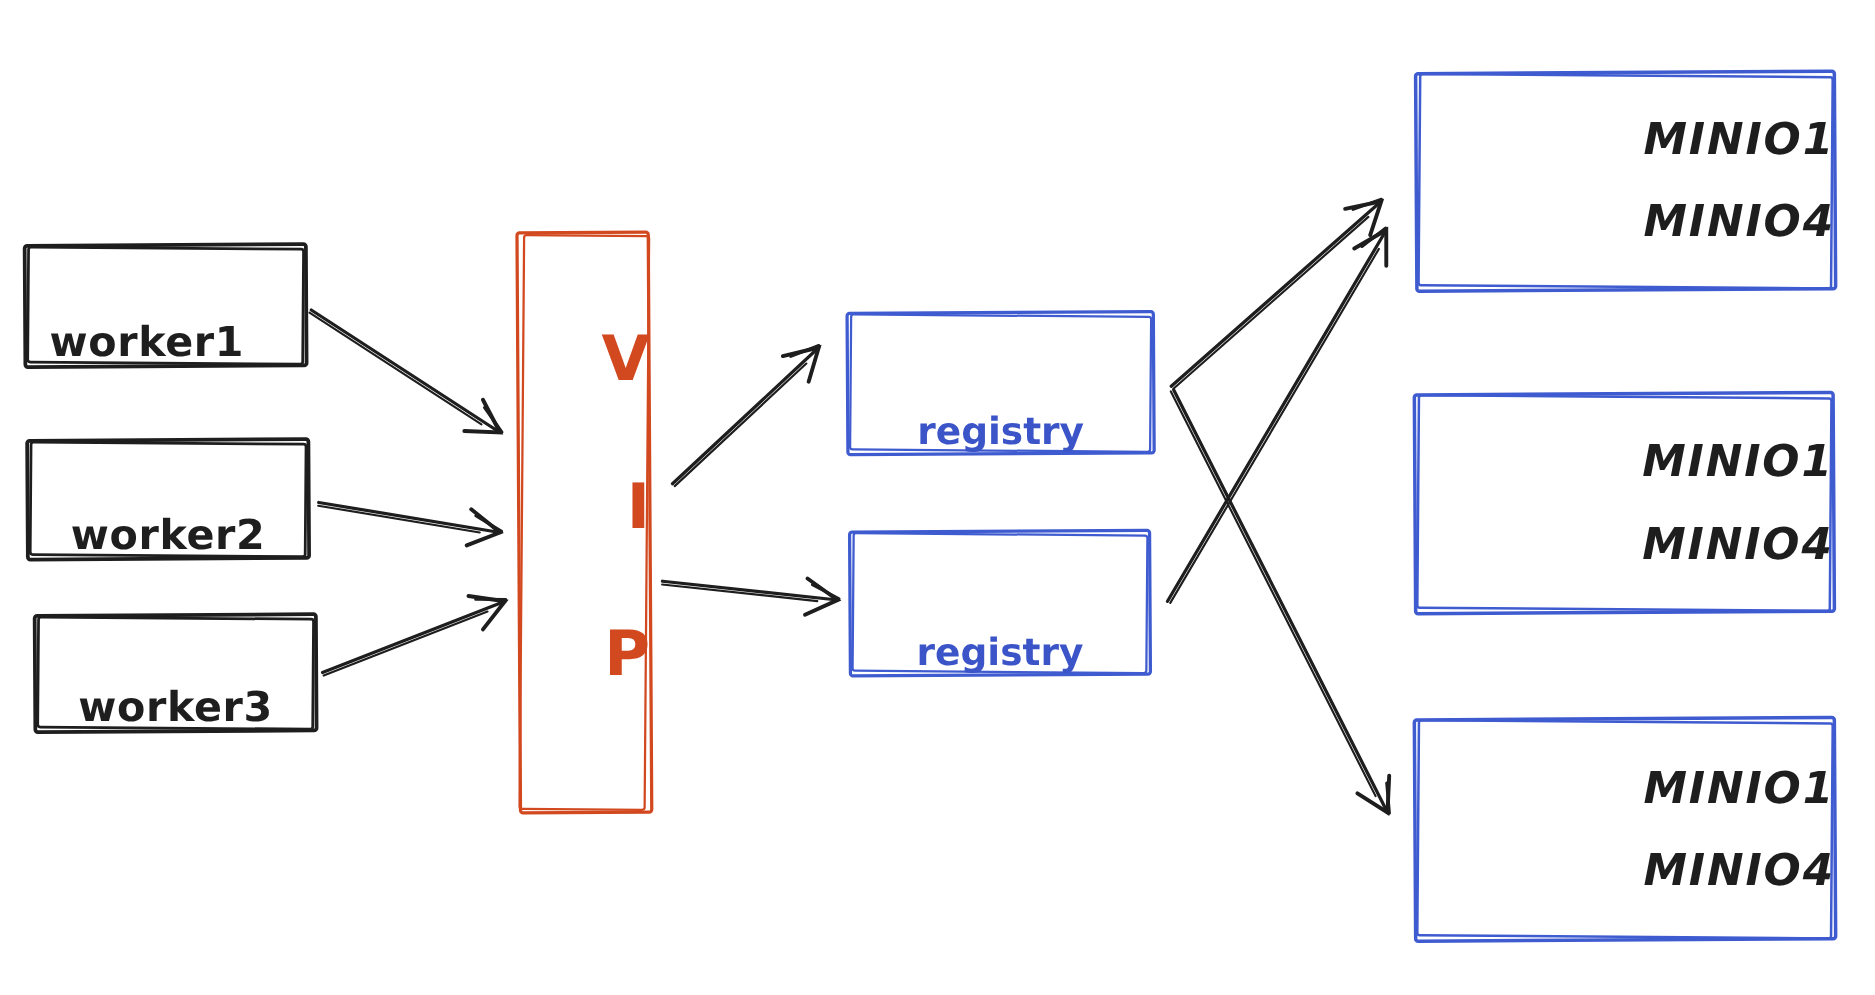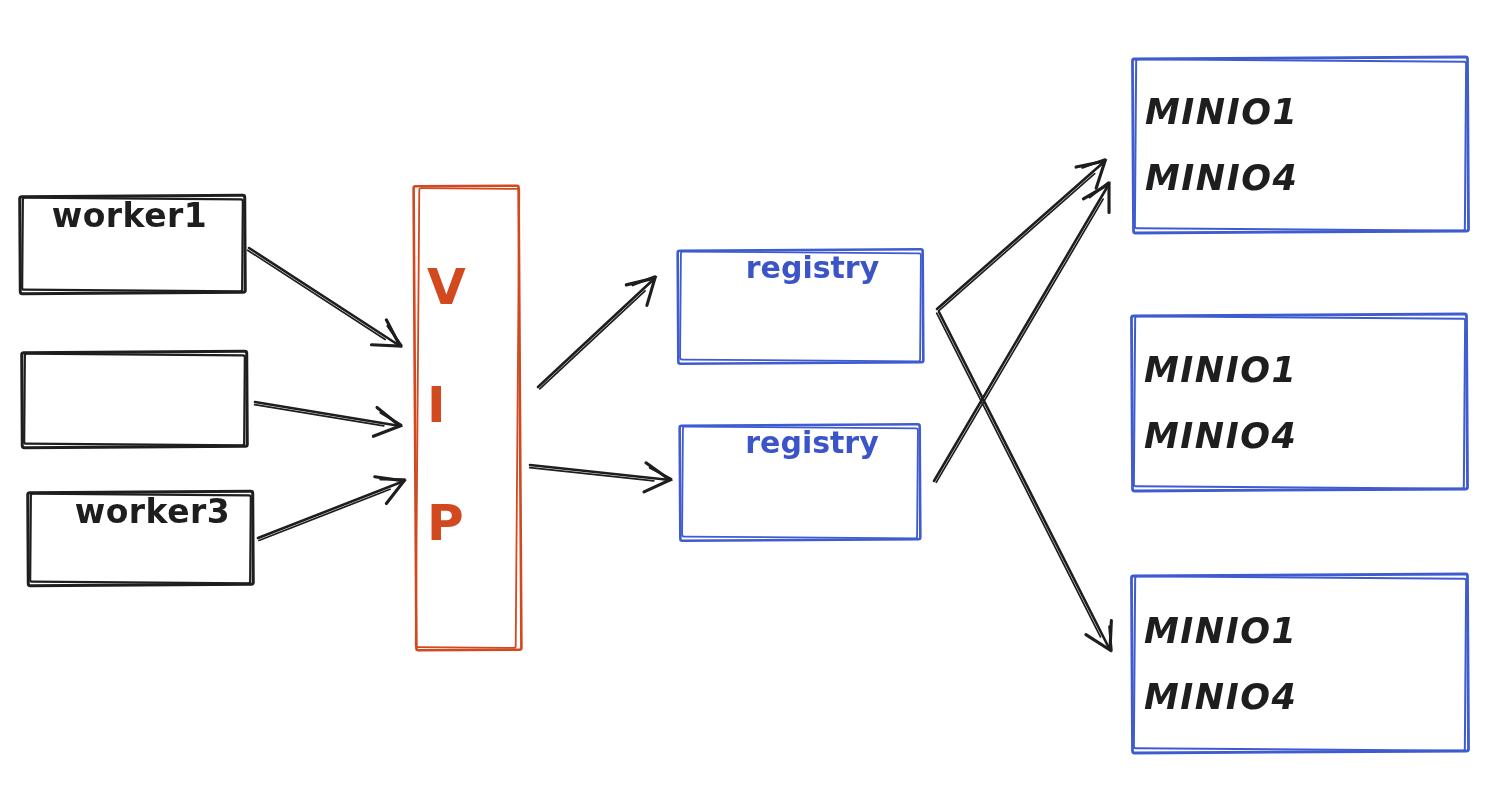--- a/index.html
+++ b/index.html
@@ -6,26 +6,25 @@
   #canvas{
     position:relative;
     width:1500px;height:796px;
     background:#ffffff;
     overflow:hidden;
     font-family:"DejaVu Sans",sans-serif;
   }
   #diagram-svg{position:absolute;left:0;top:0;width:1500px;height:796px;}
   .node-label{
     position:absolute;
-    display:flex;align-items:flex-start;justify-content:center;
+    display:flex;align-items:flex-end;justify-content:center;
     text-align:center;
     color:#1e1e1e;
     pointer-events:none;
     white-space:nowrap;
-    padding-left:12px;
   }
   .worker-label{font-size:33px;font-weight:bold;letter-spacing:0.5px;}
   #lbl-worker1{left:20px;top:196px;width:195px;height:97px;}
   #lbl-worker2{left:22px;top:352px;width:225px;height:95px;}
   #lbl-worker3{left:28px;top:492px;width:225px;height:93px;}
   #lbl-vip{
     left:415px;top:186px;width:105px;height:464px;
     flex-direction:column;gap:60px;padding-bottom:26px;box-sizing:border-box;
     font-size:50px;font-weight:bold;color:#d2481f;
   }
@@ -86,20 +85,21 @@
         <rect x="1133" y="58" width="335" height="174" rx="2" fill="none" stroke="#3f5bd0" stroke-width="2.8" transform="rotate(-0.35 1300.5 145)"></rect>
         <rect x="1135.5" y="60.5" width="330" height="169" rx="2" fill="none" stroke="#3f5bd0" stroke-width="1.9999999999999998" transform="rotate(0.45 1300.5 145)"></rect>
         <rect x="1132" y="315" width="335" height="175" rx="2" fill="none" stroke="#3f5bd0" stroke-width="2.8" transform="rotate(-0.35 1299.5 402.5)"></rect>
         <rect x="1134.5" y="317.5" width="330" height="170" rx="2" fill="none" stroke="#3f5bd0" stroke-width="1.9999999999999998" transform="rotate(0.45 1299.5 402.5)"></rect>
         <rect x="1132" y="575" width="336" height="177" rx="2" fill="none" stroke="#3f5bd0" stroke-width="2.8" transform="rotate(-0.35 1300 663.5)"></rect>
         <rect x="1134.5" y="577.5" width="331" height="172" rx="2" fill="none" stroke="#3f5bd0" stroke-width="1.9999999999999998" transform="rotate(0.45 1300 663.5)"></rect>
       </g>
   </svg>
 
   <div class="node-label worker-label" id="lbl-worker1">worker1</div>
+  <div class="node-label worker-label" id="lbl-worker2">worker2</div>
   <div class="node-label worker-label" id="lbl-worker3">worker3</div>
 
   <div class="node-label" id="lbl-vip">
     <span>V</span>
     <span>I</span>
     <span>P</span>
   </div>
 
   <div class="node-label registry-label" id="lbl-registry1">registry</div>
   <div class="node-label registry-label" id="lbl-registry2">registry</div>

